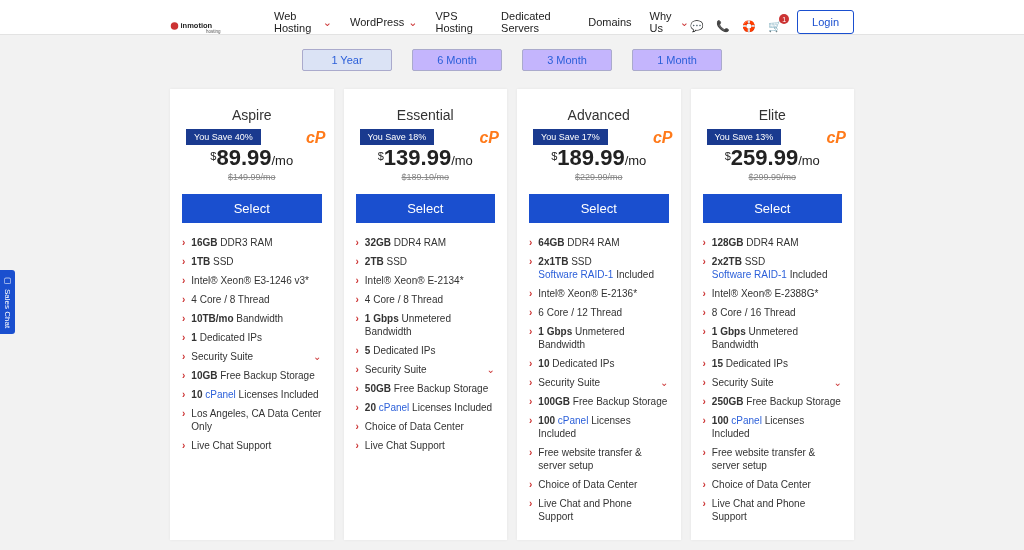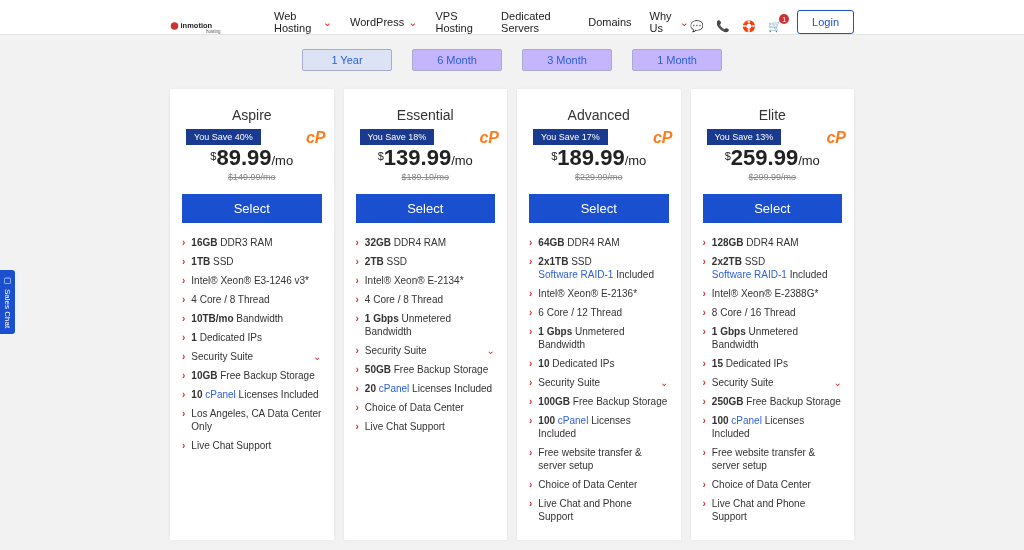--- a/index.html
+++ b/index.html
@@ -141,20 +141,23 @@
         <li>
           <span>Intel® Xeon® E-2134*</span>
         </li>
         <li>
           <span>4 Core / 8 Thread</span>
         </li>
         <li>
           <span><b>1 Gbps</b> Unmetered Bandwidth</span>
         </li>
         <li>
+          <span><b>5</b> Dedicated IPs</span>
+        </li>
+        <li>
           <span class="suite">
             <span>Security Suite</span>
             <span class="sc">⌄</span>
           </span>
         </li>
         <li>
           <span><b>50GB</b> Free Backup Storage</span>
         </li>
         <li>
           <span><b>20</b> <span class="lk">cPanel</span> Licenses Included</span>

